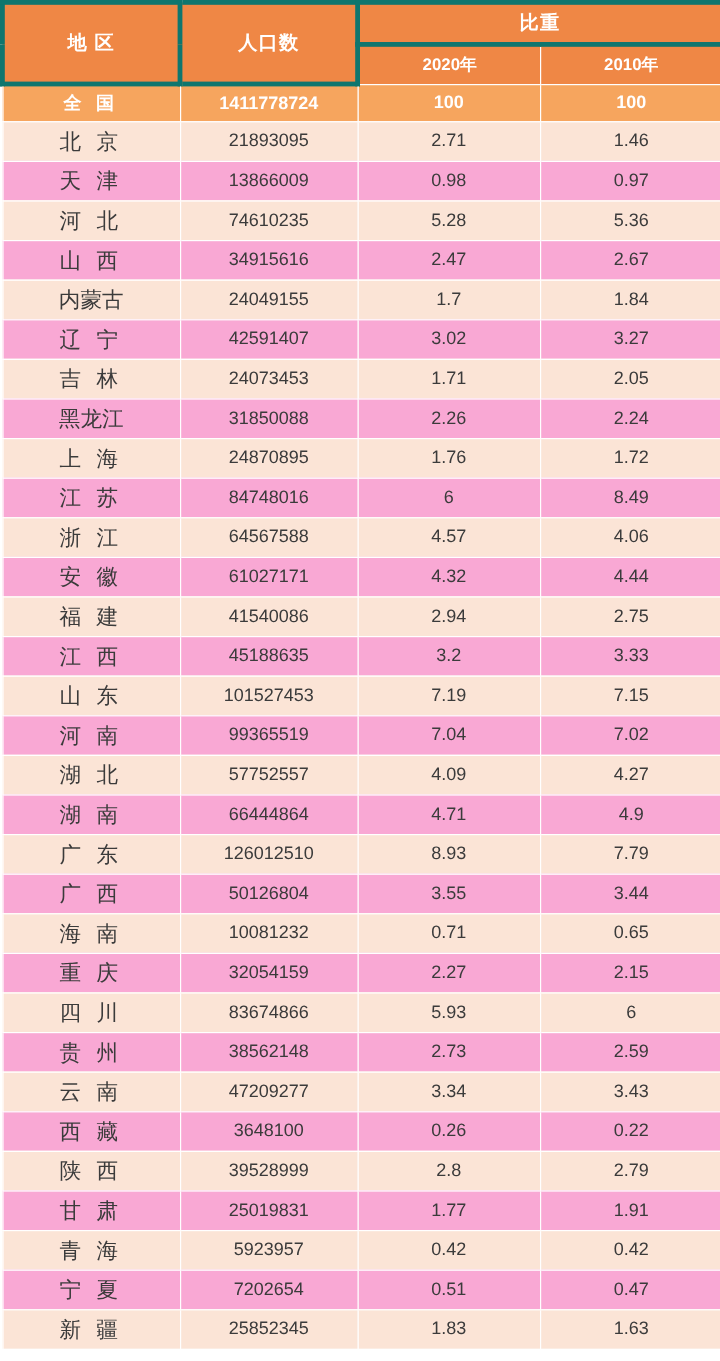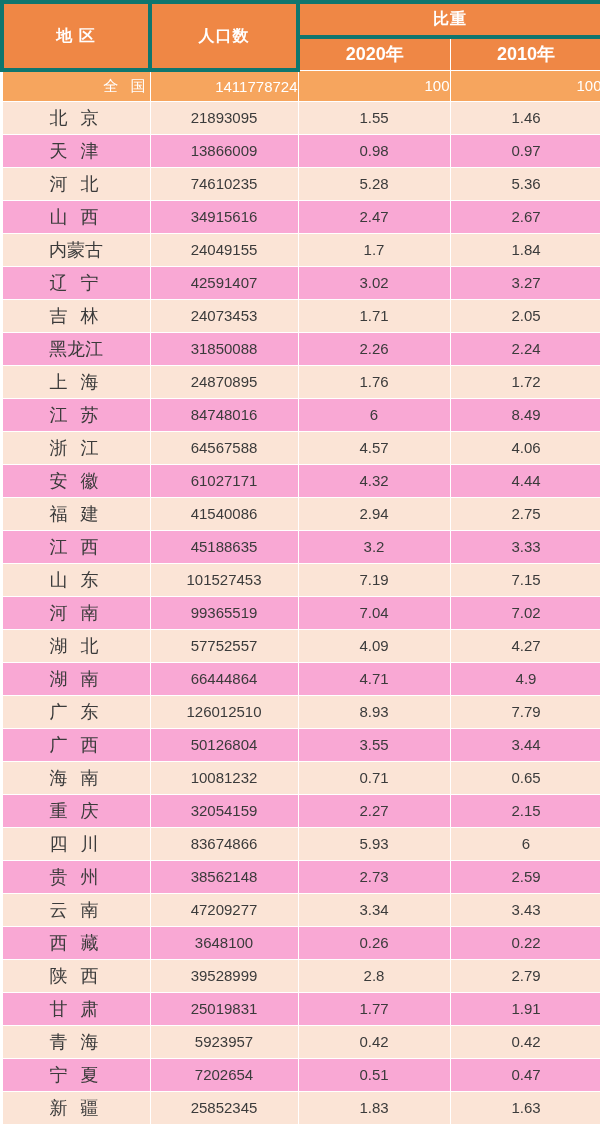--- a/index.html
+++ b/index.html
@@ -37,34 +37,33 @@
     color: #ffffff;
     font-weight: bold;
     font-size: 16px;
     letter-spacing: 1px;
     border: 4px solid #0f766e;
   }
   th.hdr-sub {
     background: #ef8745;
     color: #ffffff;
     font-weight: bold;
-    font-size: 18px;
+    font-size: 14px;
     height: 33px;
     margin-top: 32px;
   }
   tr.head-row-1 th { height: 35px; }
 
   
   tr.total-row td {
     background: #f6a55e;
     color: #ffffff;
-    font-weight: normal;
+    font-weight: bold;
     font-size: 15px;
     height: 31px;
-    text-align: right;
   }
   tr.total-row td.region-cell {
     letter-spacing: 4px;
   }
 
   
   tr.data-row td {
     height: 33px;
   }
   tr.data-row.odd td { background: #fbe4d6; }
@@ -104,21 +103,21 @@
     <tr class="total-row">
       <td class="region-cell">全 国</td>
       <td class="num-cell">1411778724</td>
       <td class="num-cell">100</td>
       <td class="num-cell">100</td>
     </tr>
 
   <tr class="data-row odd">
         <td class="region-cell">北  京</td>
         <td class="num-cell">21893095</td>
-        <td class="num-cell">1.55</td>
+        <td class="num-cell">2.71</td>
         <td class="num-cell">1.46</td>
       </tr>
       <tr class="data-row even">
         <td class="region-cell">天  津</td>
         <td class="num-cell">13866009</td>
         <td class="num-cell">0.98</td>
         <td class="num-cell">0.97</td>
       </tr>
       <tr class="data-row odd">
         <td class="region-cell">河  北</td>

